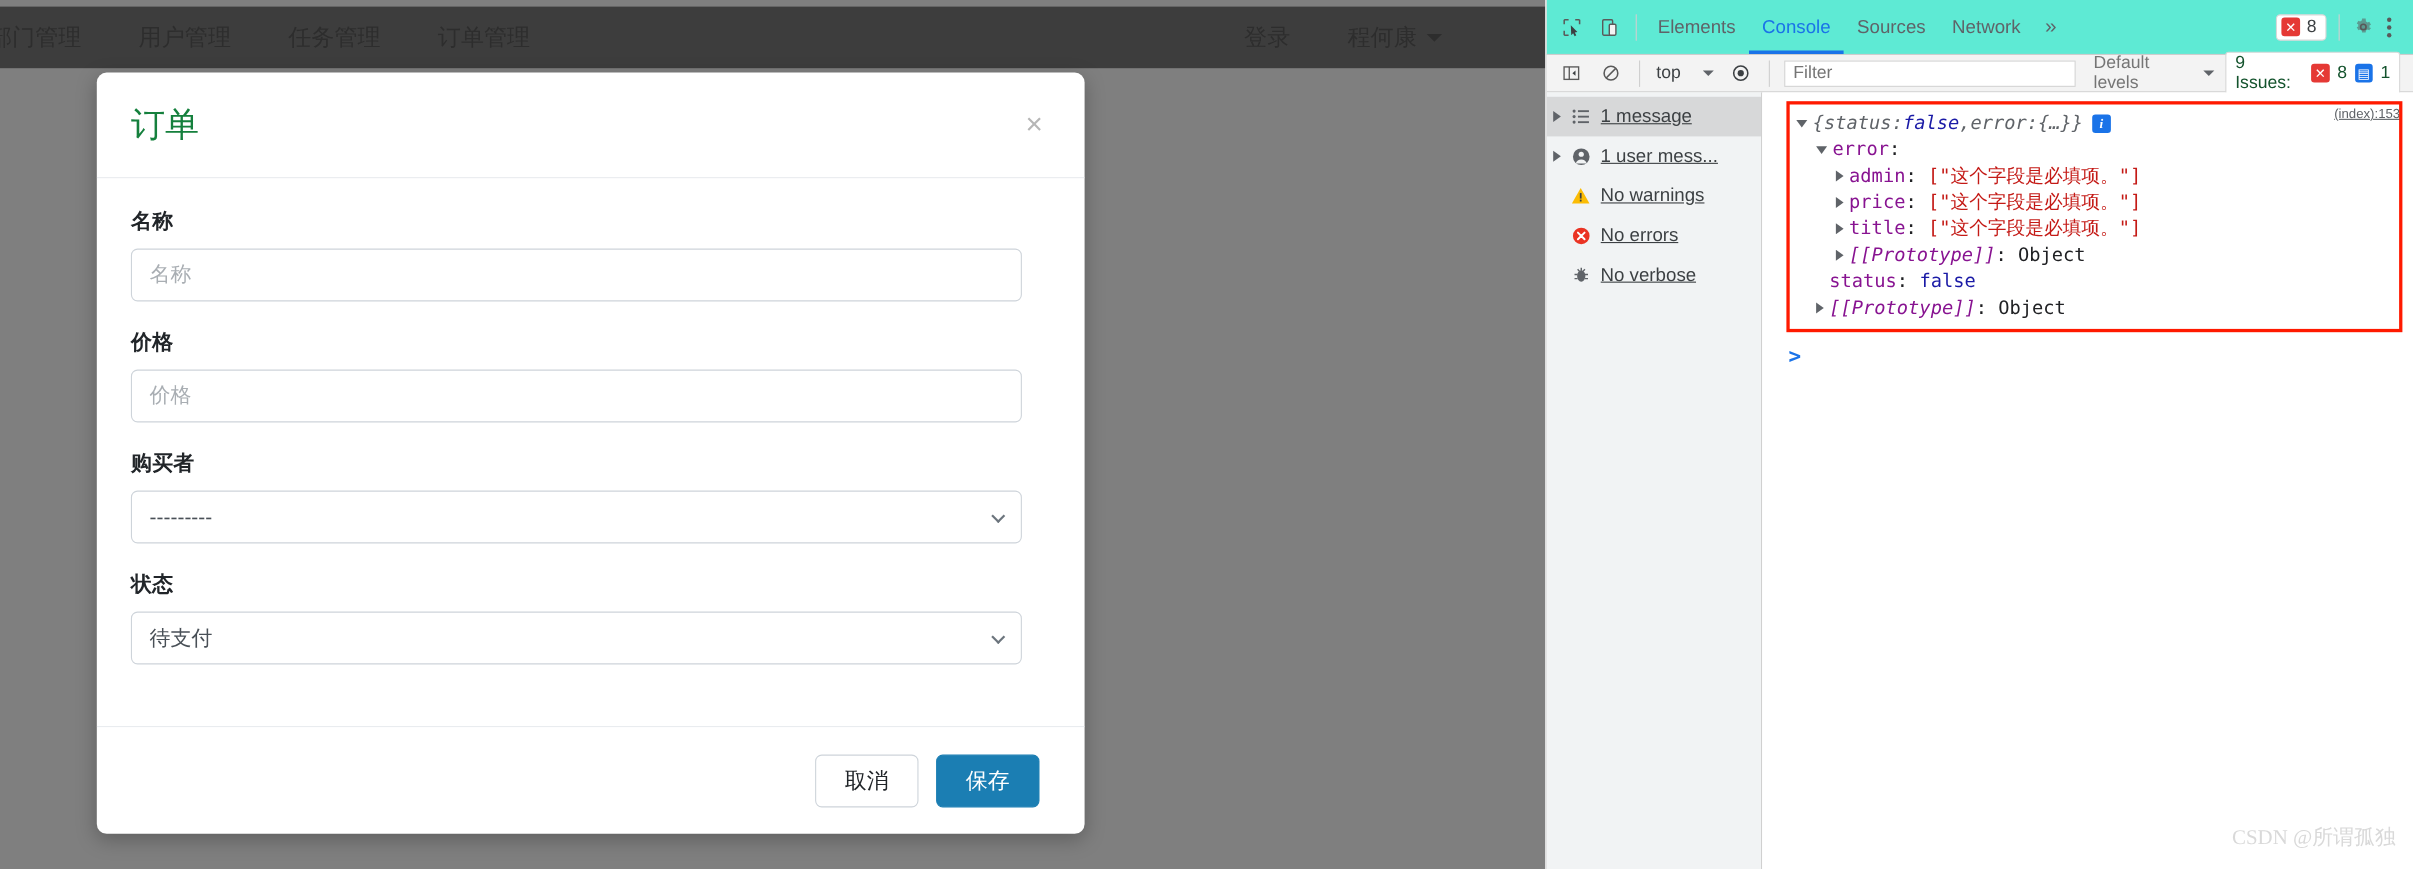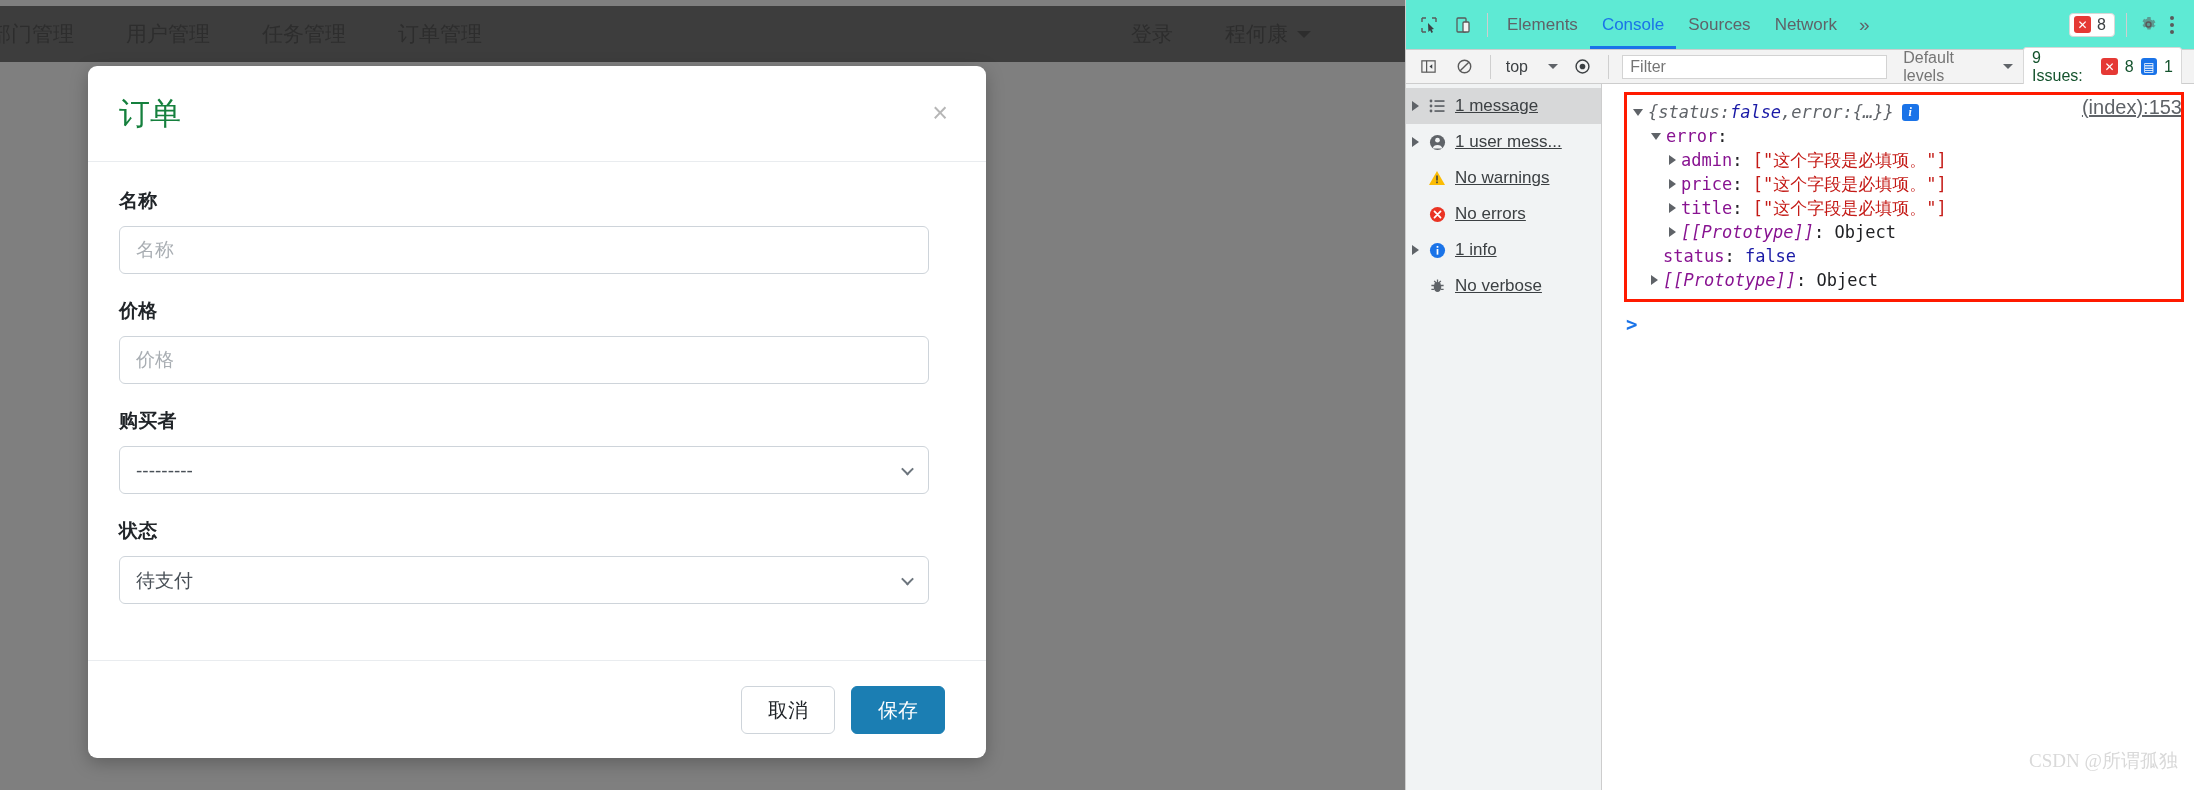--- a/index.html
+++ b/index.html
@@ -358,21 +358,21 @@
     background: #1a73e8; color: #fff;
     border-radius: 3px;
     font-size: 12px; font-style: italic; font-weight: bold;
     display: inline-flex; align-items: center; justify-content: center;
     margin-left: 8px;
     font-family: "Liberation Serif", serif;
   }
   .src-link {
     position: absolute;
     right: 12px; top: 12px;
-    font-size: 20px;
+    font-size: 12px;
     color: #5f6368;
     text-decoration: underline;
     cursor: pointer;
     font-family: "Liberation Sans", sans-serif;
   }
   .prompt-row {
     display: flex; align-items: center;
     margin: 10px 0 0 24px;
     height: 24px;
   }
@@ -597,31 +597,20 @@
           <span class="tri hidden"></span>
           <span class="side-ico">
             <svg width="17" height="17" viewBox="0 0 18 18">
               <circle cx="9" cy="9" r="8" fill="#ea3323"></circle>
               <path d="M5.8 5.8l6.4 6.4M12.2 5.8l-6.4 6.4" stroke="#fff" stroke-width="1.9" stroke-linecap="round"></path>
             </svg>
           </span>
           <span class="side-label">No errors</span>
         </div>
 
-        <div class="side-row">
-          <span class="tri"></span>
-          <span class="side-ico">
-            <svg width="17" height="17" viewBox="0 0 18 18">
-              <circle cx="9" cy="9" r="8" fill="#1a73e8"></circle>
-              <rect x="8.1" y="7.4" width="1.8" height="6" fill="#fff"></rect>
-              <rect x="8.1" y="4.2" width="1.8" height="1.9" fill="#fff"></rect>
-            </svg>
-          </span>
-          <span class="side-label">1 info</span>
-        </div>
 
         <div class="side-row">
           <span class="tri hidden"></span>
           <span class="side-ico">
             <svg width="17" height="16" viewBox="0 0 18 17">
               <ellipse cx="9" cy="9.5" rx="4" ry="5.5" fill="#5f6368"></ellipse>
               <path d="M9 1.5v3M5.5 3l1.8 2M12.5 3l-1.8 2M2.5 8h3M12.5 8h3M2.5 12h3M12.5 12h3" stroke="#5f6368" stroke-width="1.4"></path>
             </svg>
           </span>
           <span class="side-label">No verbose</span>

